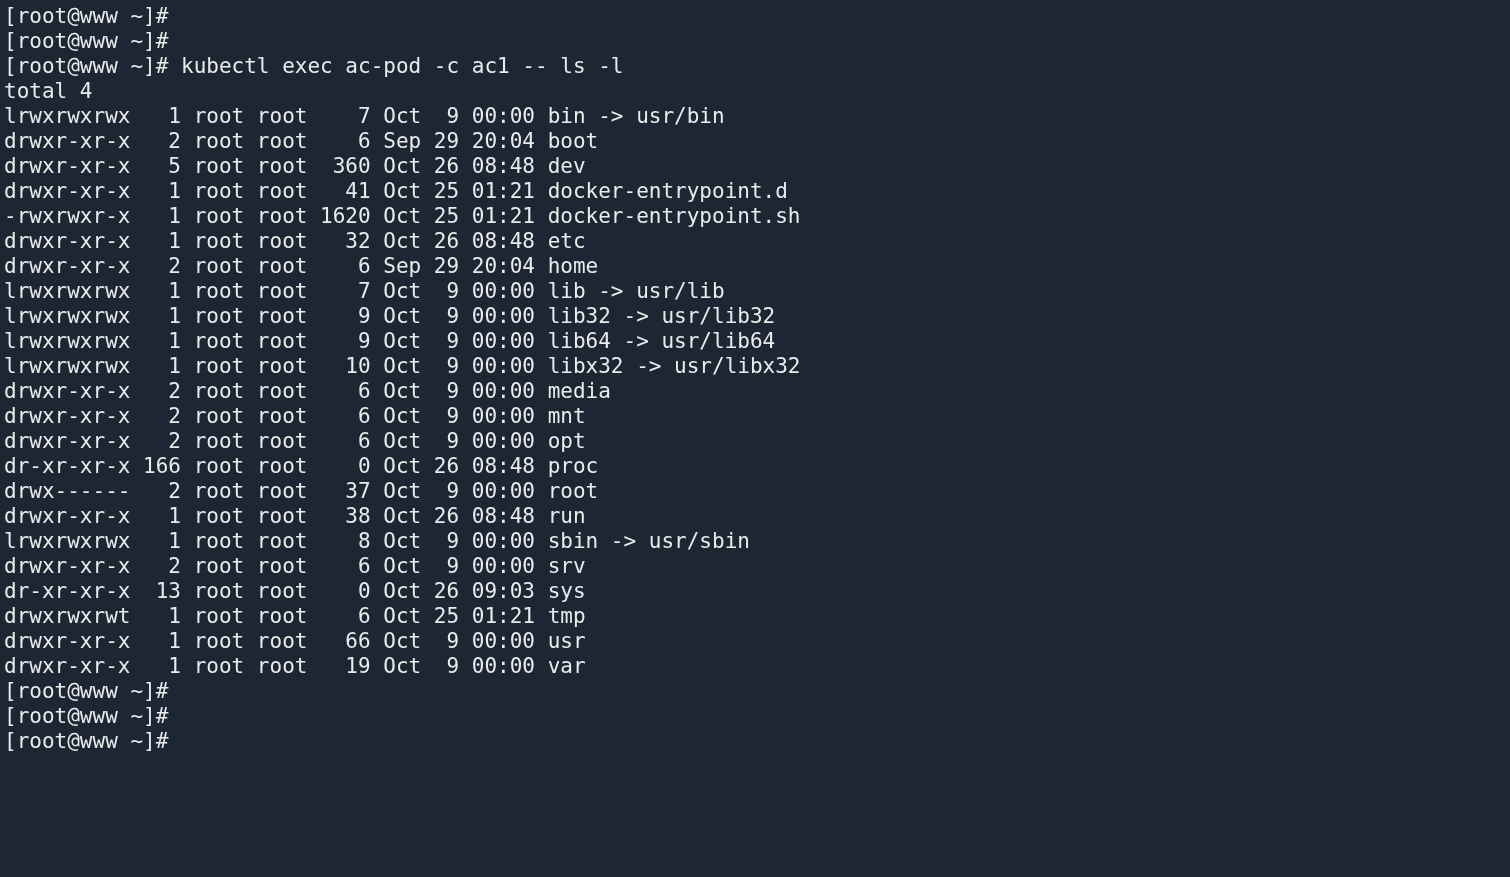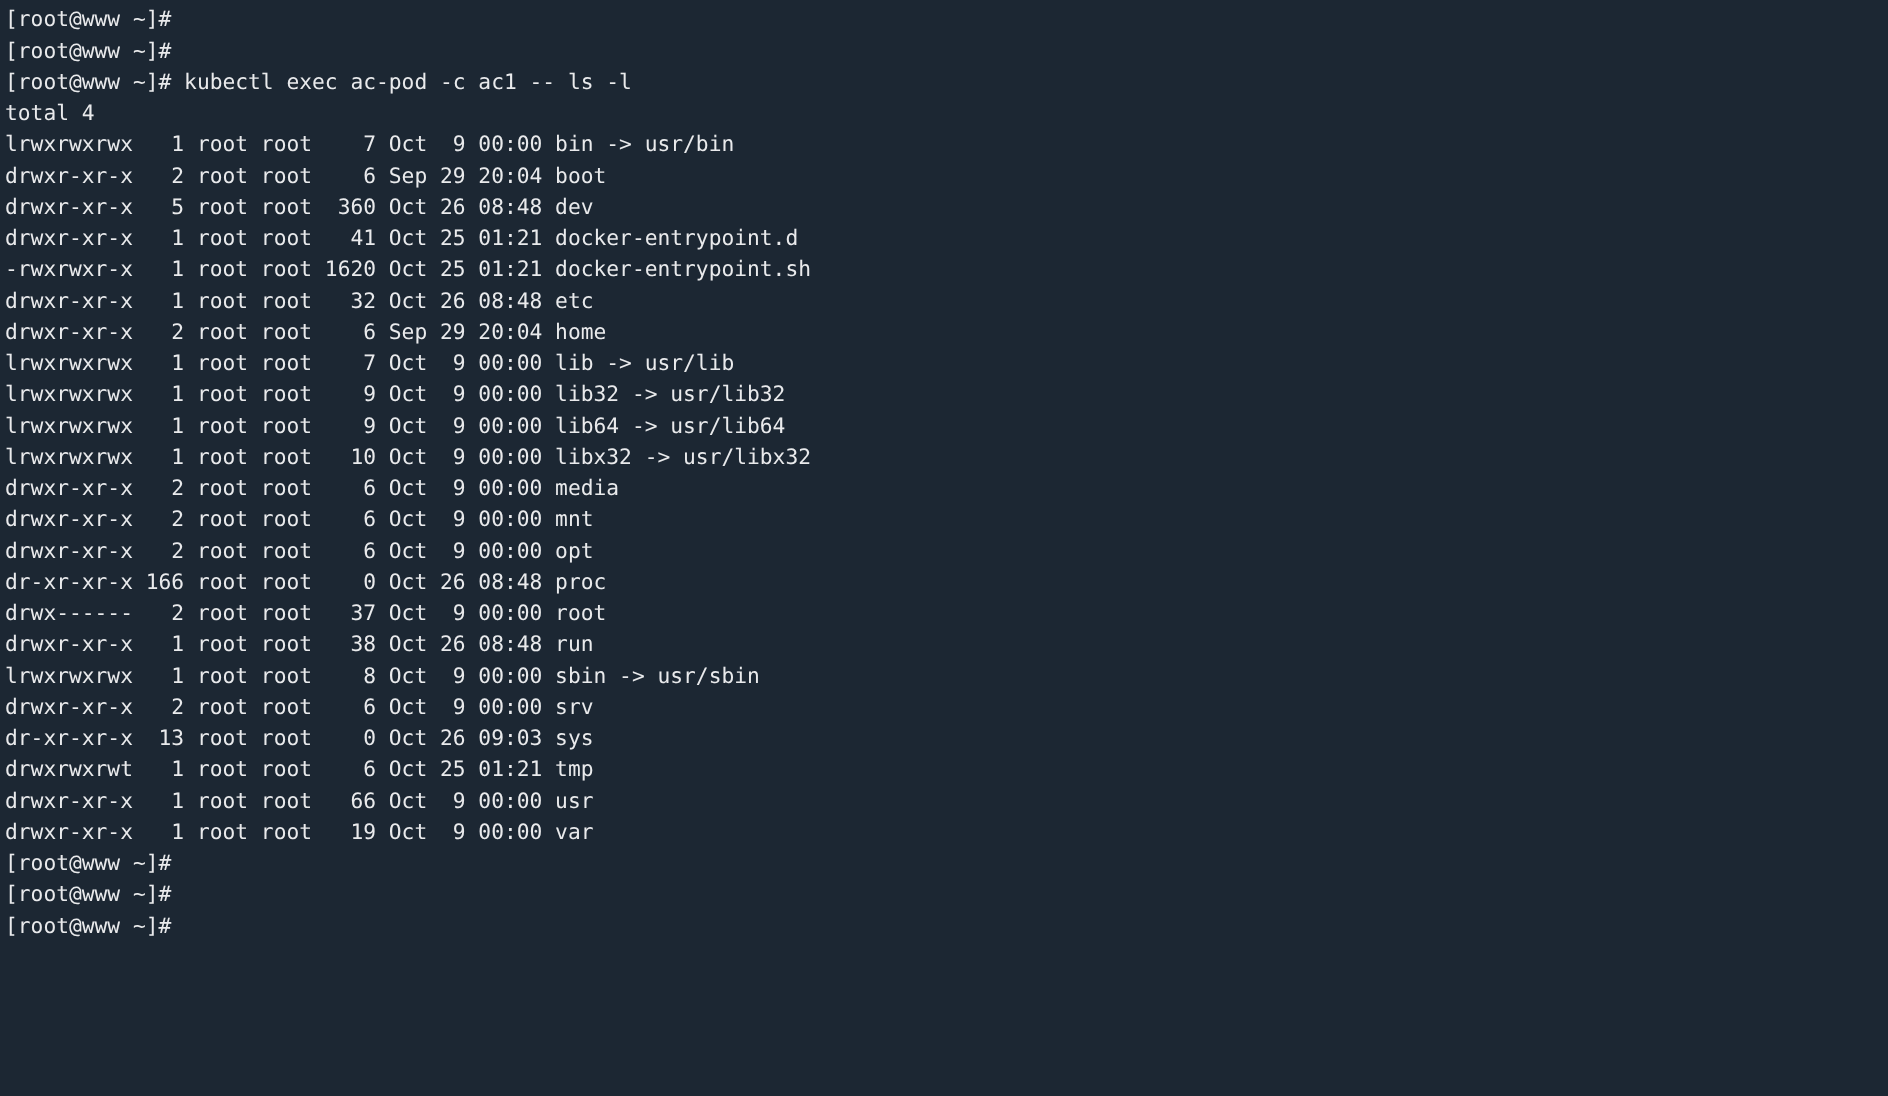--- a/index.html
+++ b/index.html
@@ -12,21 +12,21 @@
     width: 1510px;
     height: 877px;
     overflow: hidden;
   }
   #terminal {
     width: 1510px;
     height: 877px;
     background: #1c2733;
     color: #e9eaec;
     font-family: "DejaVu Sans Mono", "Liberation Mono", monospace;
-    font-size: 17px;
+    font-size: 21px;
     line-height: 25px;
     letter-spacing: 0px;
     padding: 4px 0 0 4px;
     box-sizing: border-box;
     white-space: pre;
     overflow: hidden;
     -webkit-font-smoothing: antialiased;
   }
   .line {
     white-space: pre;

